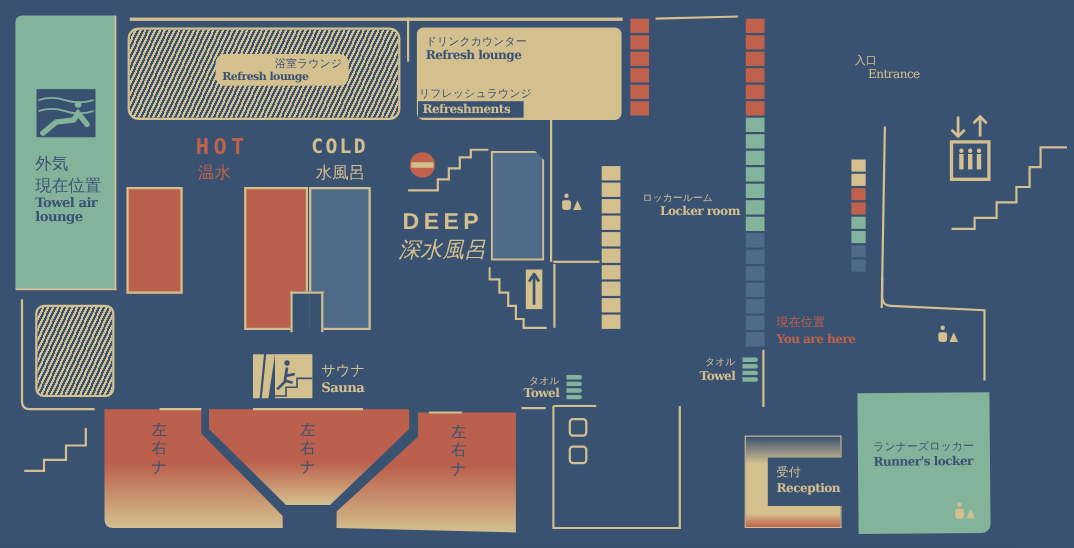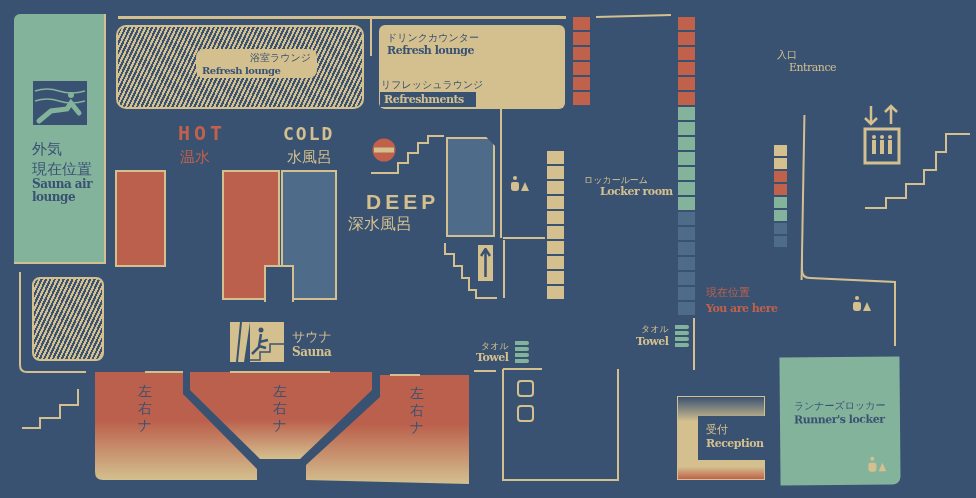--- a/index.html
+++ b/index.html
@@ -39,21 +39,21 @@
 <div class="abs" style="left:14px;top:14px;width:92px;height:250px;background:#84b39c;border-radius:6px 0 0 0;border-right:2px solid #d4c08f;border-bottom:2px solid #d4c08f;box-sizing:border-box;">
   <svg class="abs" style="left:19px;top:67px;" width="54" height="44" viewBox="0 0 54 44">
     <rect width="54" height="44" fill="#3a5272"></rect>
     <path d="M2 10 Q14 6 26 10 T52 10" stroke="#84b39c" stroke-width="1.5" fill="none"></path>
     <path d="M2 20 Q14 16 26 20 T52 20" stroke="#84b39c" stroke-width="1.5" fill="none"></path>
     <circle cx="38" cy="14" r="3" fill="#84b39c"></circle>
     <path d="M6 40 L18 30 L34 28 L38 22 L46 32" stroke="#84b39c" stroke-width="5" fill="none" stroke-linecap="round"></path>
   </svg>
   <div class="abs jp navy" style="left:18px;top:126px;font-size:15px;">外気</div>
   <div class="abs jp navy" style="left:18px;top:146px;font-size:15px;">現在位置</div>
-  <div class="abs en navy" style="left:18px;top:163px;font-size:12px;">Sauna air</div>
+  <div class="abs en navy" style="left:18px;top:163px;font-size:12px;">Towel air</div>
   <div class="abs en navy" style="left:18px;top:176px;font-size:12px;">lounge</div>
 </div>
 
 <div class="abs hatch" style="left:116px;top:25px;width:248px;height:84px;border-radius:10px;">
   <div class="abs" style="left:78px;top:22px;background:#d4c08f;padding:2px 6px;border-radius:8px;">
     <div class="jp navy" style="font-size:10px;margin-left:48px;">浴室ラウンジ</div>
     <div class="en navy" style="font-size:10px;">Refresh lounge</div>
   </div>
 </div>
 
@@ -109,21 +109,21 @@
 
 <svg class="abs" style="left:372px;top:138px;" width="24" height="24" viewBox="0 0 24 24">
   <circle cx="12" cy="12" r="11.5" fill="#c0614c"></circle>
   <rect x="2" y="9.5" width="20" height="5" fill="#d4c08f"></rect>
 </svg>
 <svg class="abs" style="left:370px;top:135px;" width="75" height="40" viewBox="0 0 75 40">
   <path d="M1 38 H28 V28 H38 V18 H48 V8 H58 V1 H74" stroke="#d4c08f" stroke-width="2" fill="none"></path>
 </svg>
 
 <div class="abs tan" style="left:366px;top:190px;font-size:21px;letter-spacing:4px;font-family:Liberation Sans, sans-serif;font-weight:bold;">DEEP</div>
-<div class="abs jp tan" style="left:348px;top:214px;font-size:16px;">深水風呂</div>
+<div class="abs jp tan" style="left:362px;top:214px;font-size:20px;font-style:italic;">深水風呂</div>
 <div class="abs room-blue" style="left:446px;top:137px;width:49px;height:100px;clip-path:polygon(0 0,82% 0,100% 9%,100% 100%,0 100%);"></div>
 
 <svg class="abs" style="left:444px;top:242px;" width="60" height="58" viewBox="0 0 60 58">
   <path d="M1 1 V12 H10 V24 H18 V36 H25 V48 H32 V56 H53" stroke="#d4c08f" stroke-width="2" fill="none"></path>
 </svg>
 <div class="abs" style="left:478px;top:245px;width:15px;height:36px;background:#d4c08f;">
   <svg class="abs" style="left:2px;top:3px;" width="11" height="30" viewBox="0 0 11 30">
       <path d="M5.5 1 V29 M1 8 L5.5 1 L10 8" stroke="#3a5272" stroke-width="2.5" fill="none"></path>
     </svg>
 </div>

